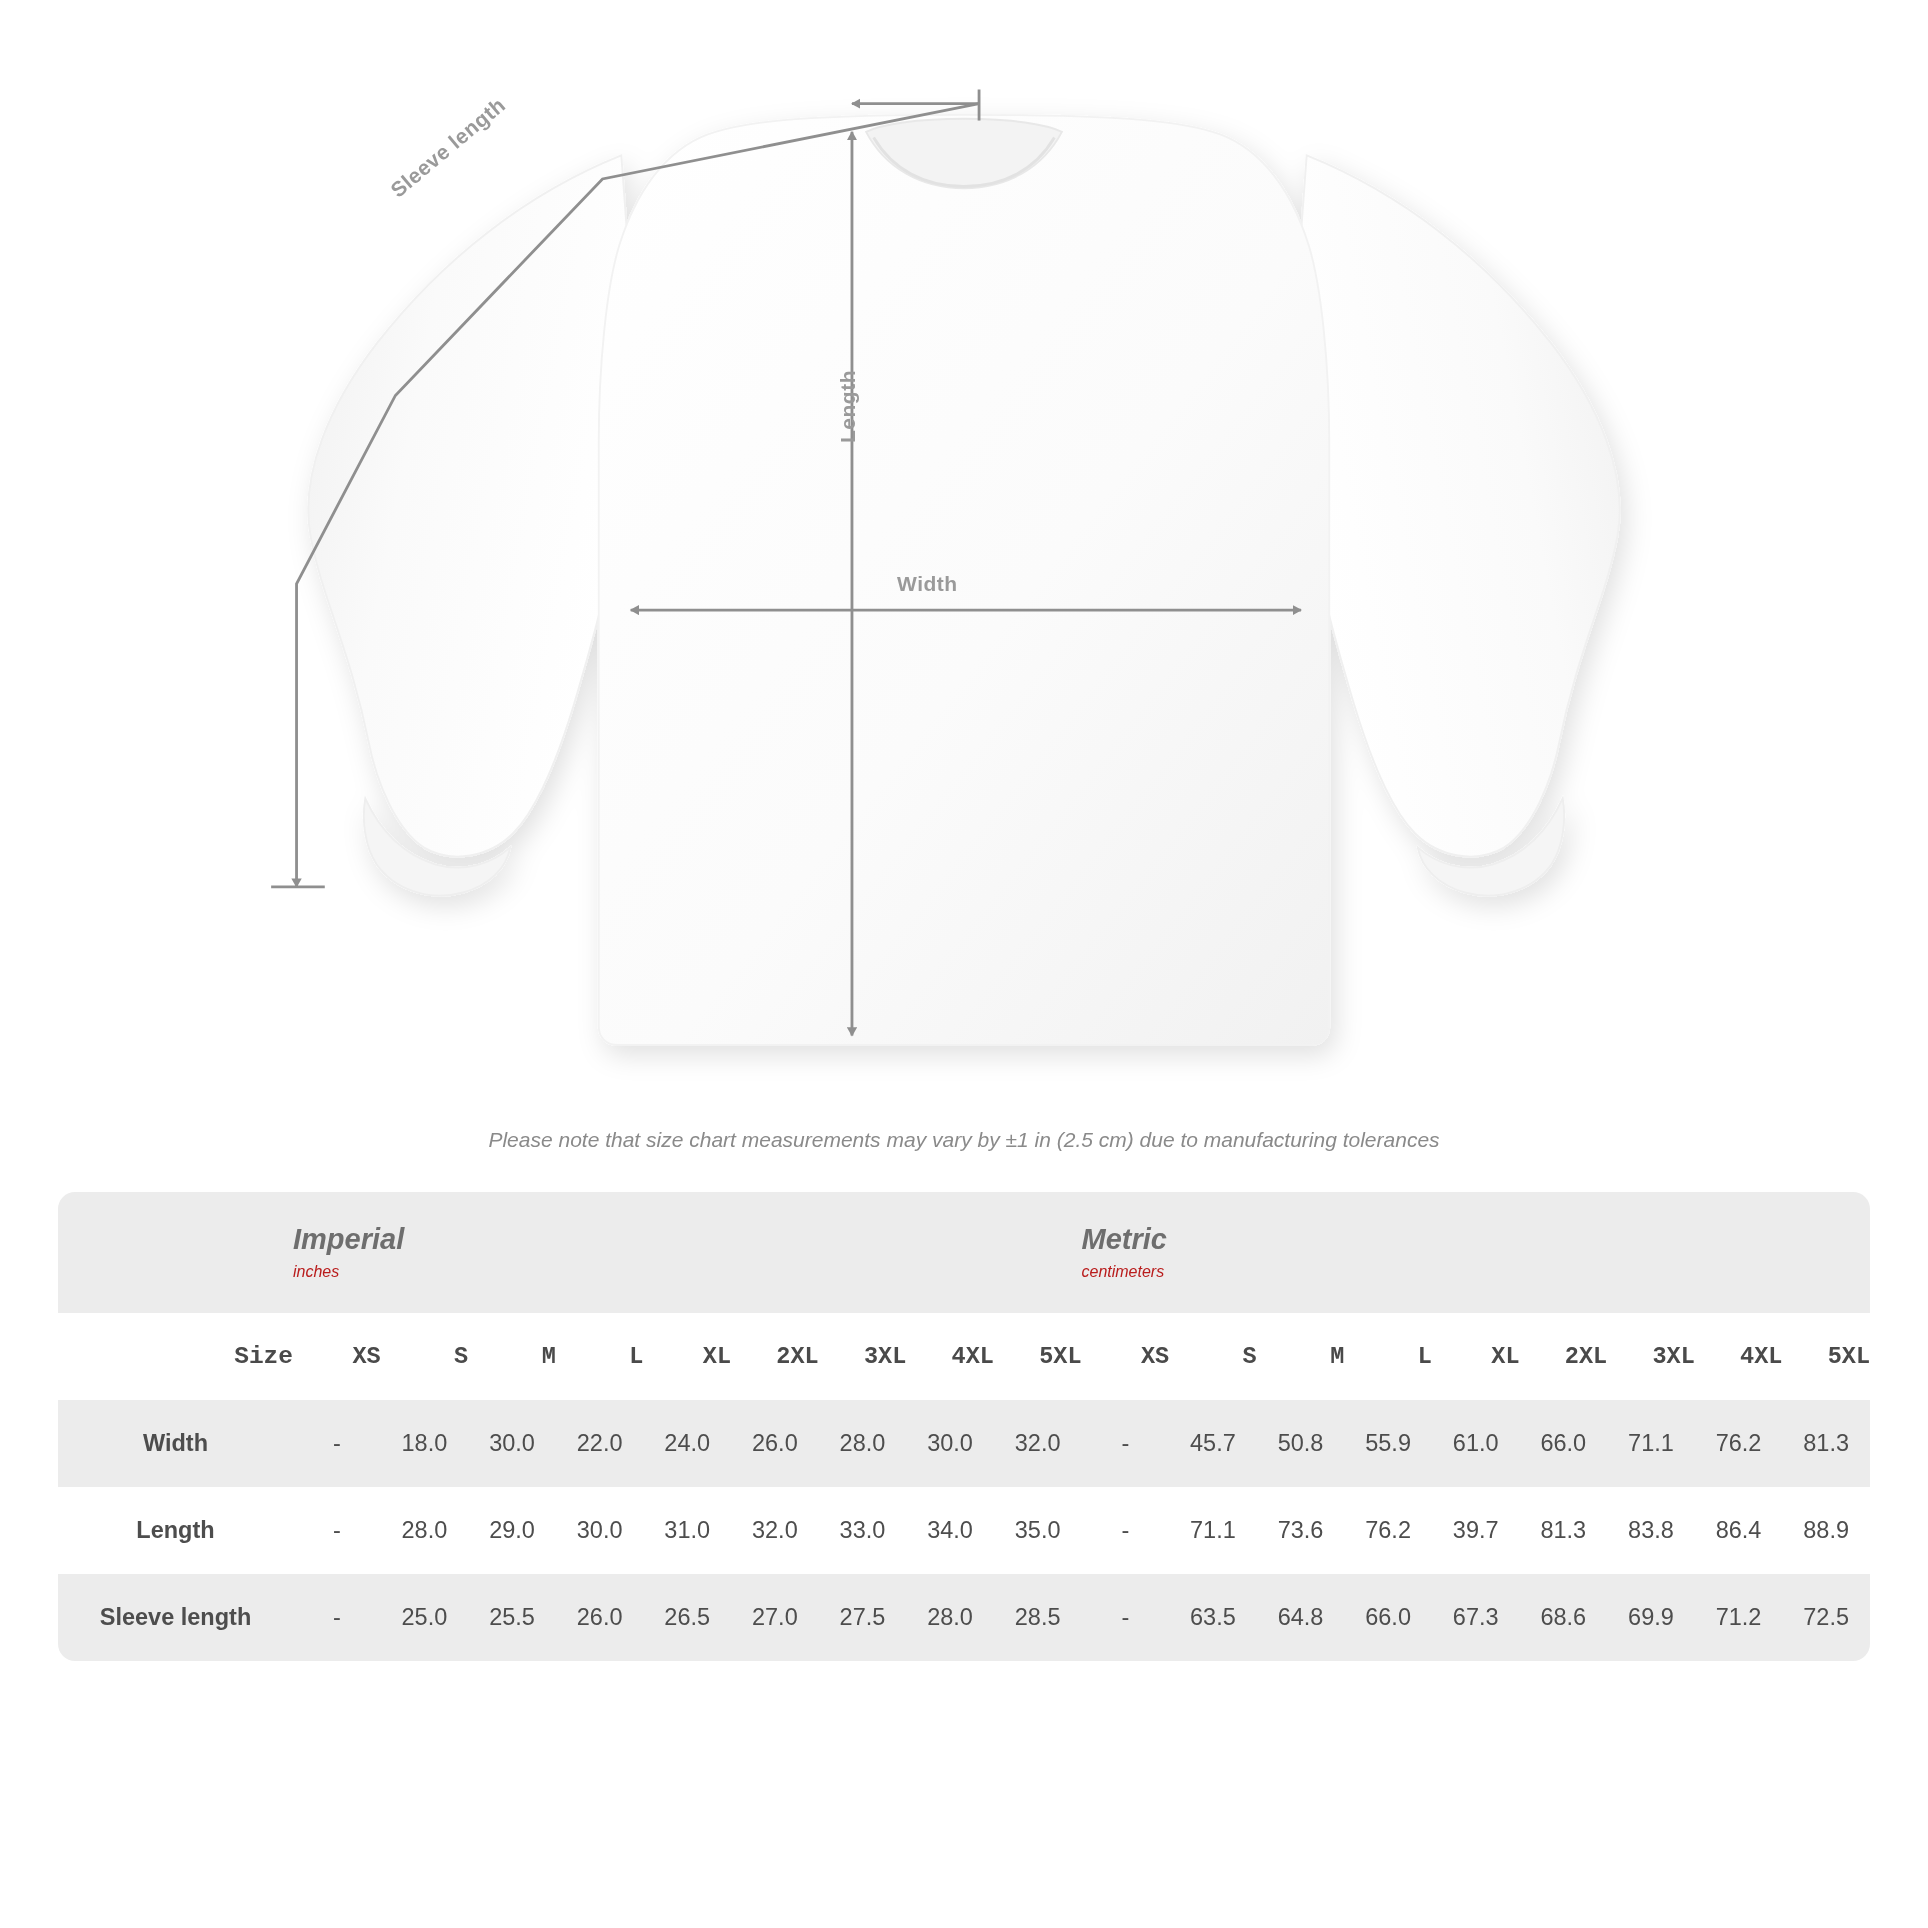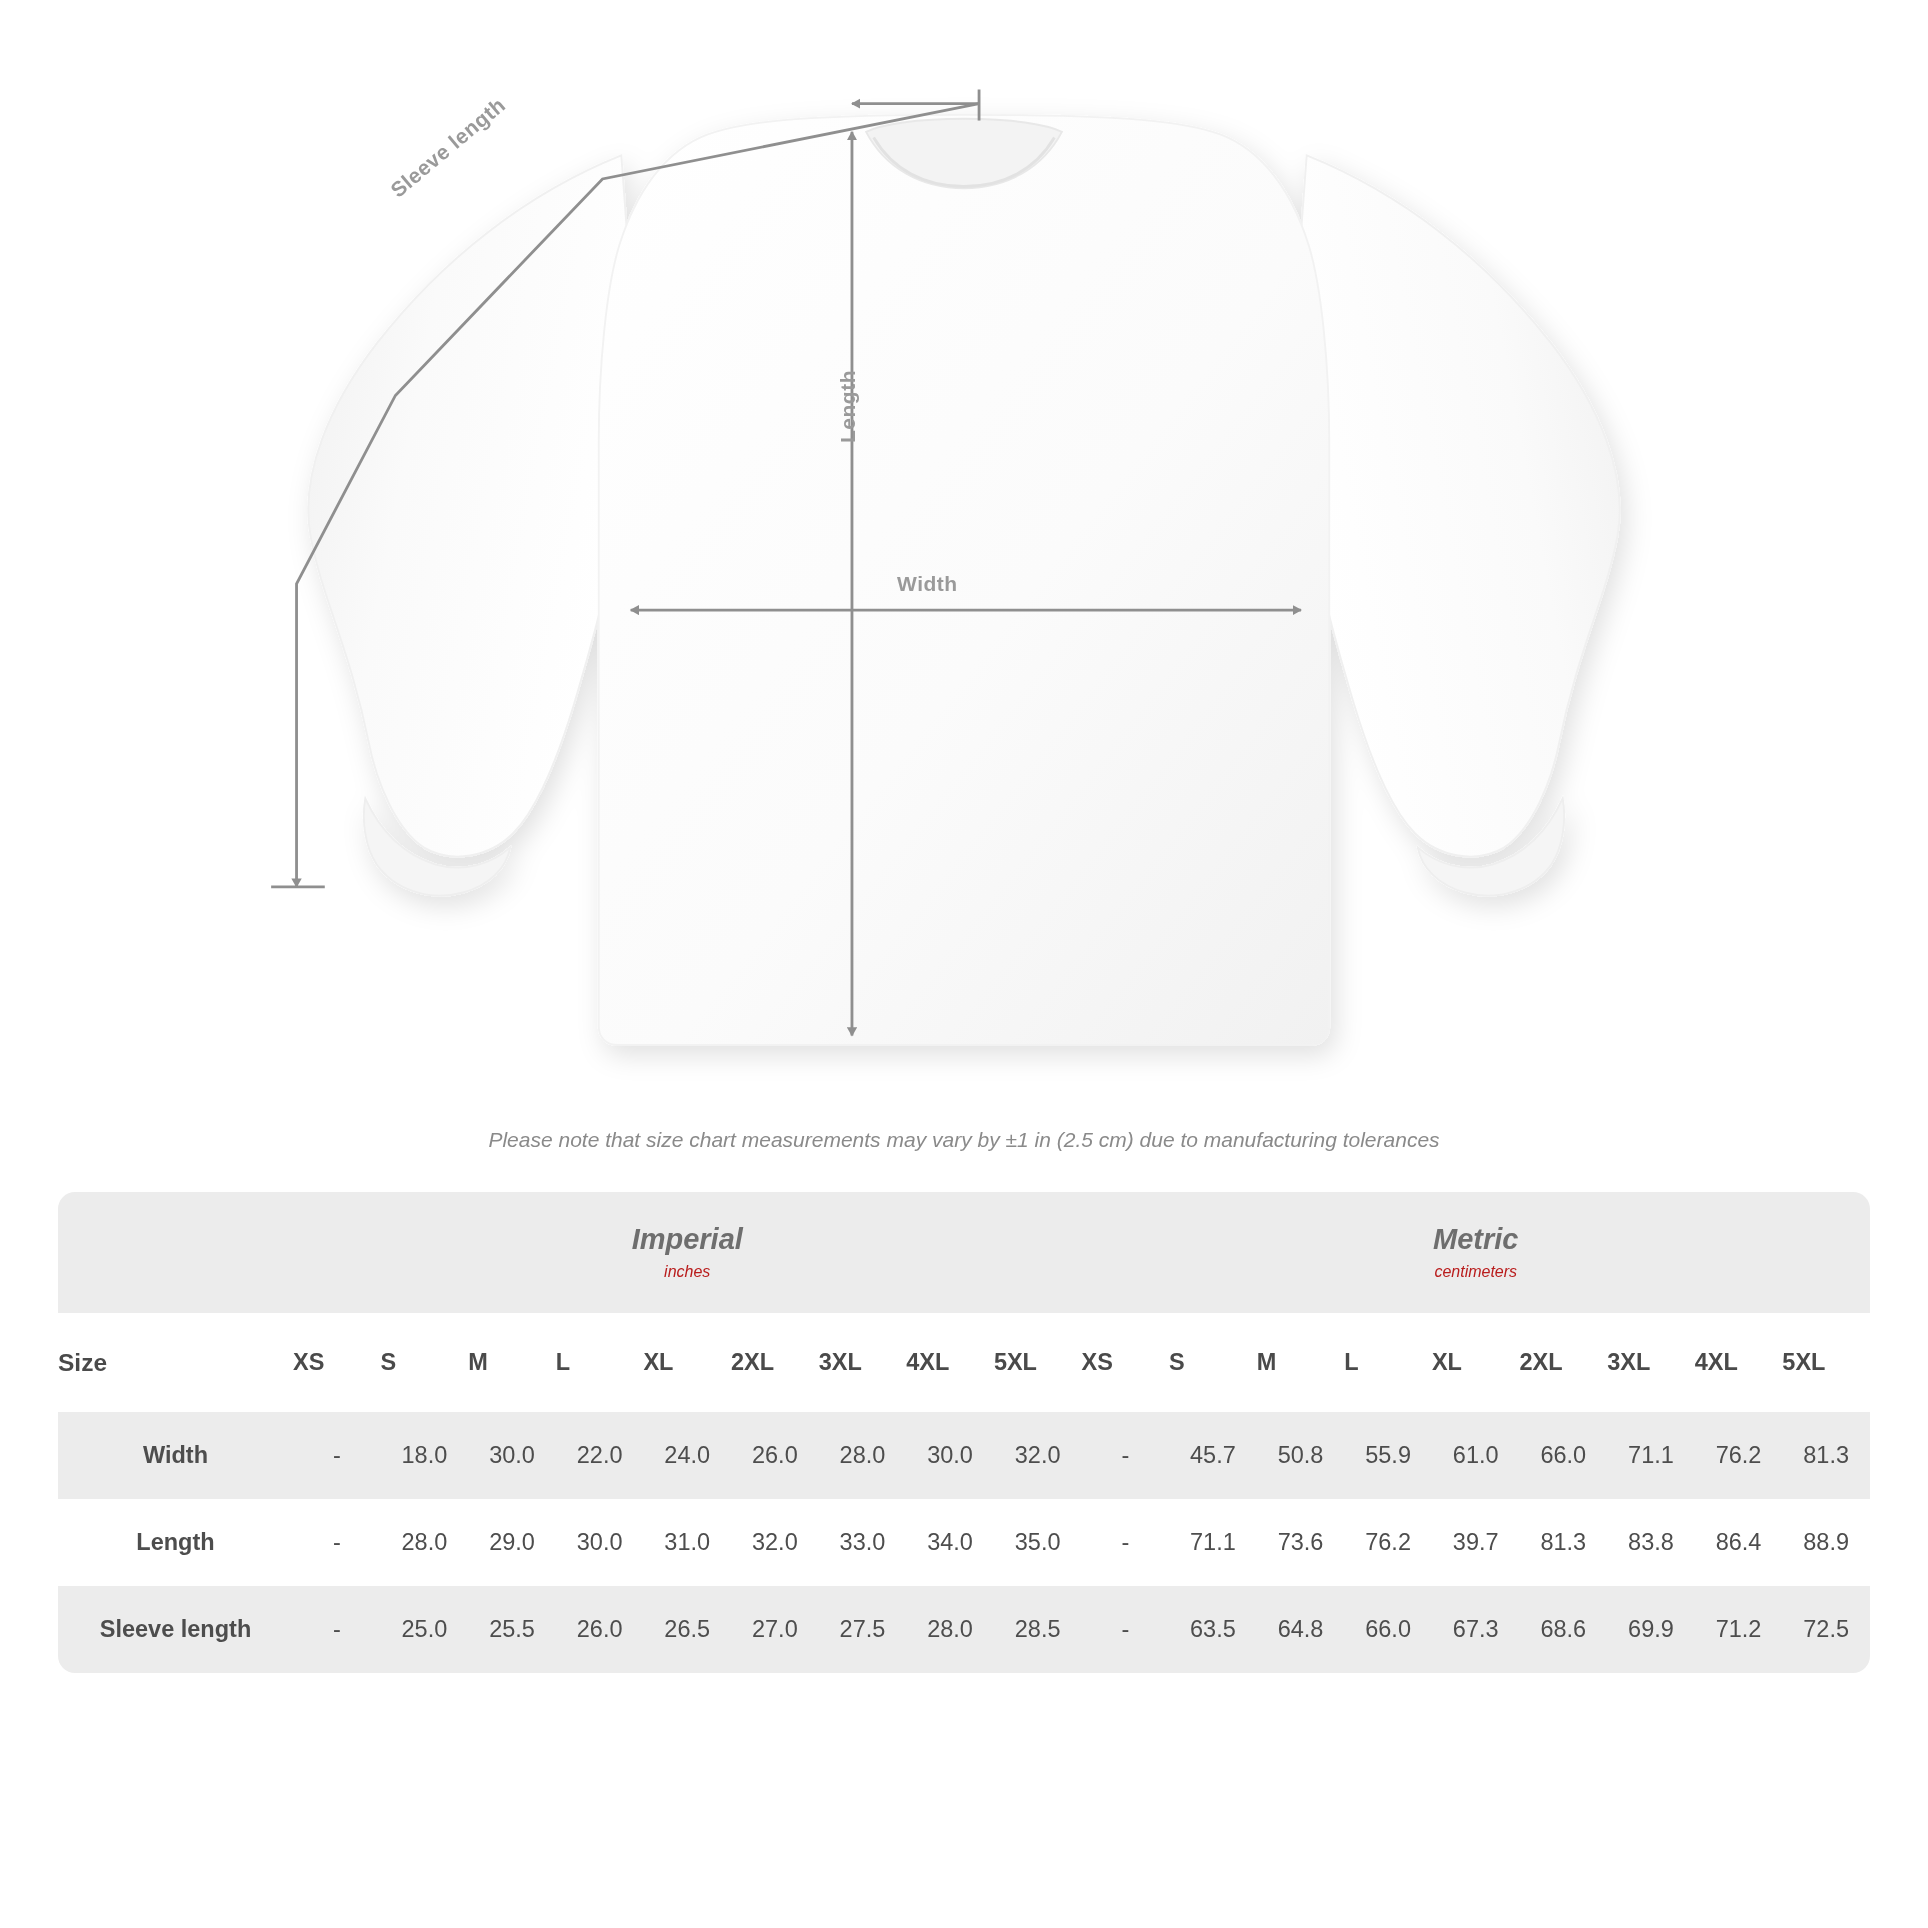--- a/index.html
+++ b/index.html
@@ -85,43 +85,43 @@
     table-layout: fixed;
   }
   table.size-table td, table.size-table th {
     padding: 0;
     margin: 0;
   }
   .unit-head-row td {
     background: #ececec;
     height: 121px;
     vertical-align: middle;
-    text-align: center;
   }
   .unit-system {
     font-size: 29px;
     font-style: italic;
     font-weight: bold;
     color: #6e6e6e;
     line-height: 1.1;
   }
   .unit-sub {
     font-size: 16px;
     font-style: italic;
     color: #b91c1c;
     padding-top: 6.6px;
   }
   .size-head-row td {
     background: #ffffff;
-    height: 99px;
-    text-align: left;
+    height: 87px;
+    text-align: right;
     vertical-align: middle;
     font-size: 23.5px;
     font-weight: bold;
     color: #4a4a4a;
+    font-family: Liberation Mono, monospace;
   }
   .size-head-row td.rowhead {
     font-size: 24.5px;
   }
   tr.data-row td {
     height: 87px;
     text-align: center;
     vertical-align: middle;
     font-size: 23.5px;
     color: #4d4d4d;

